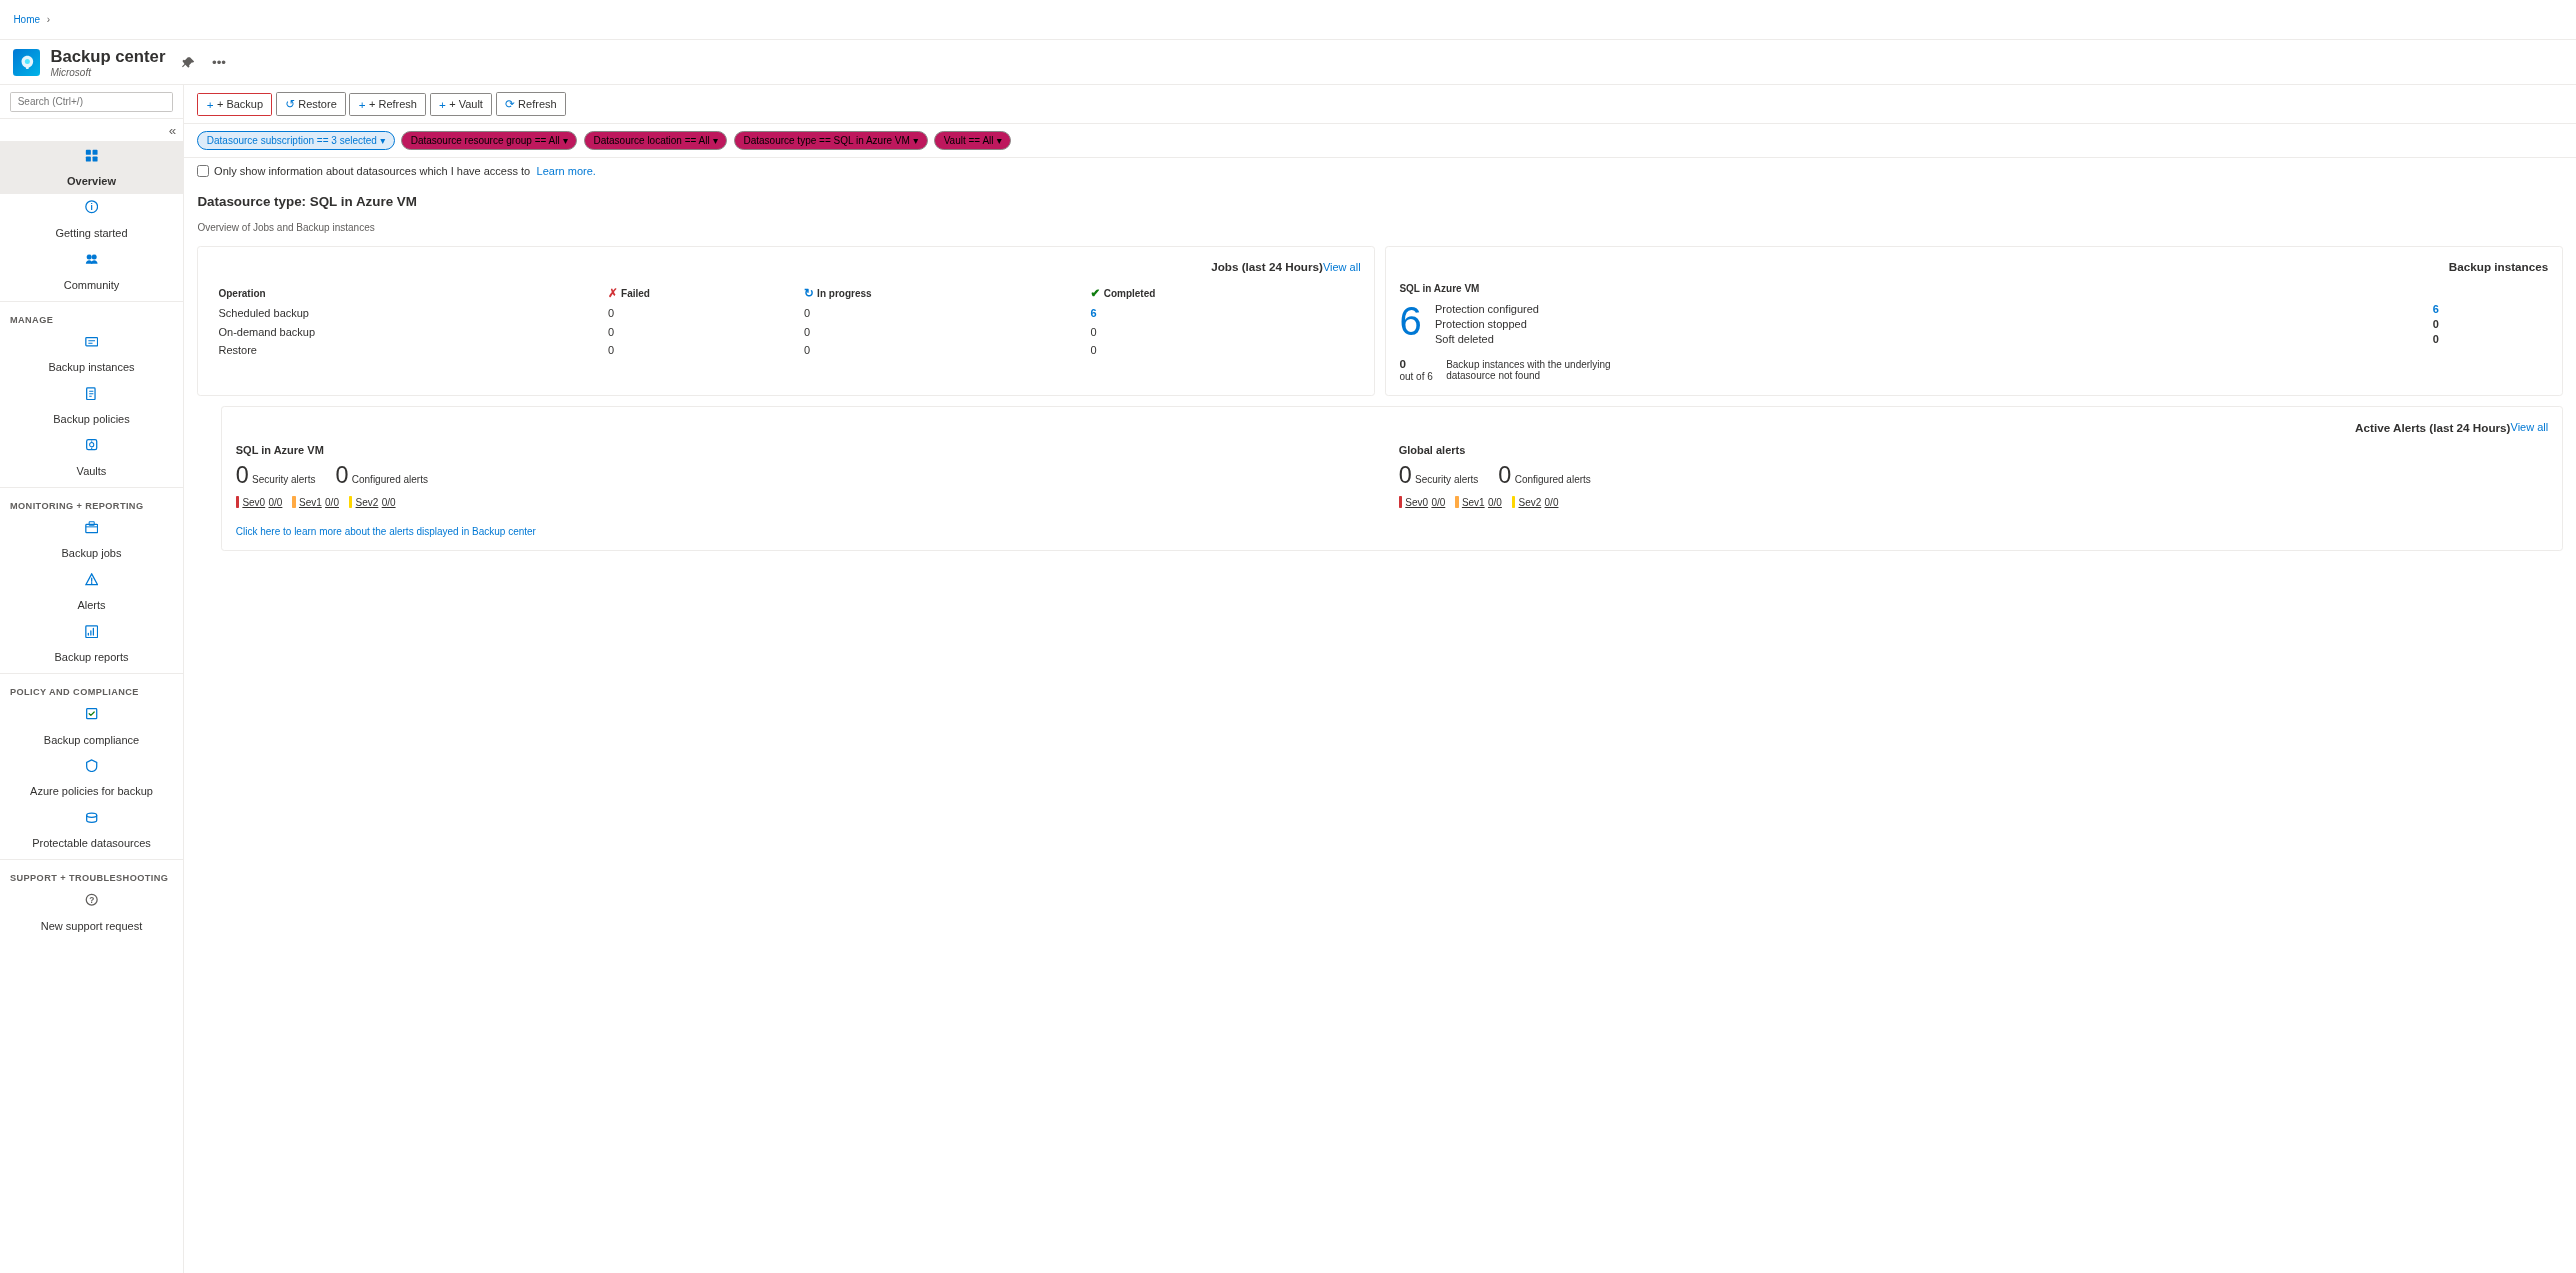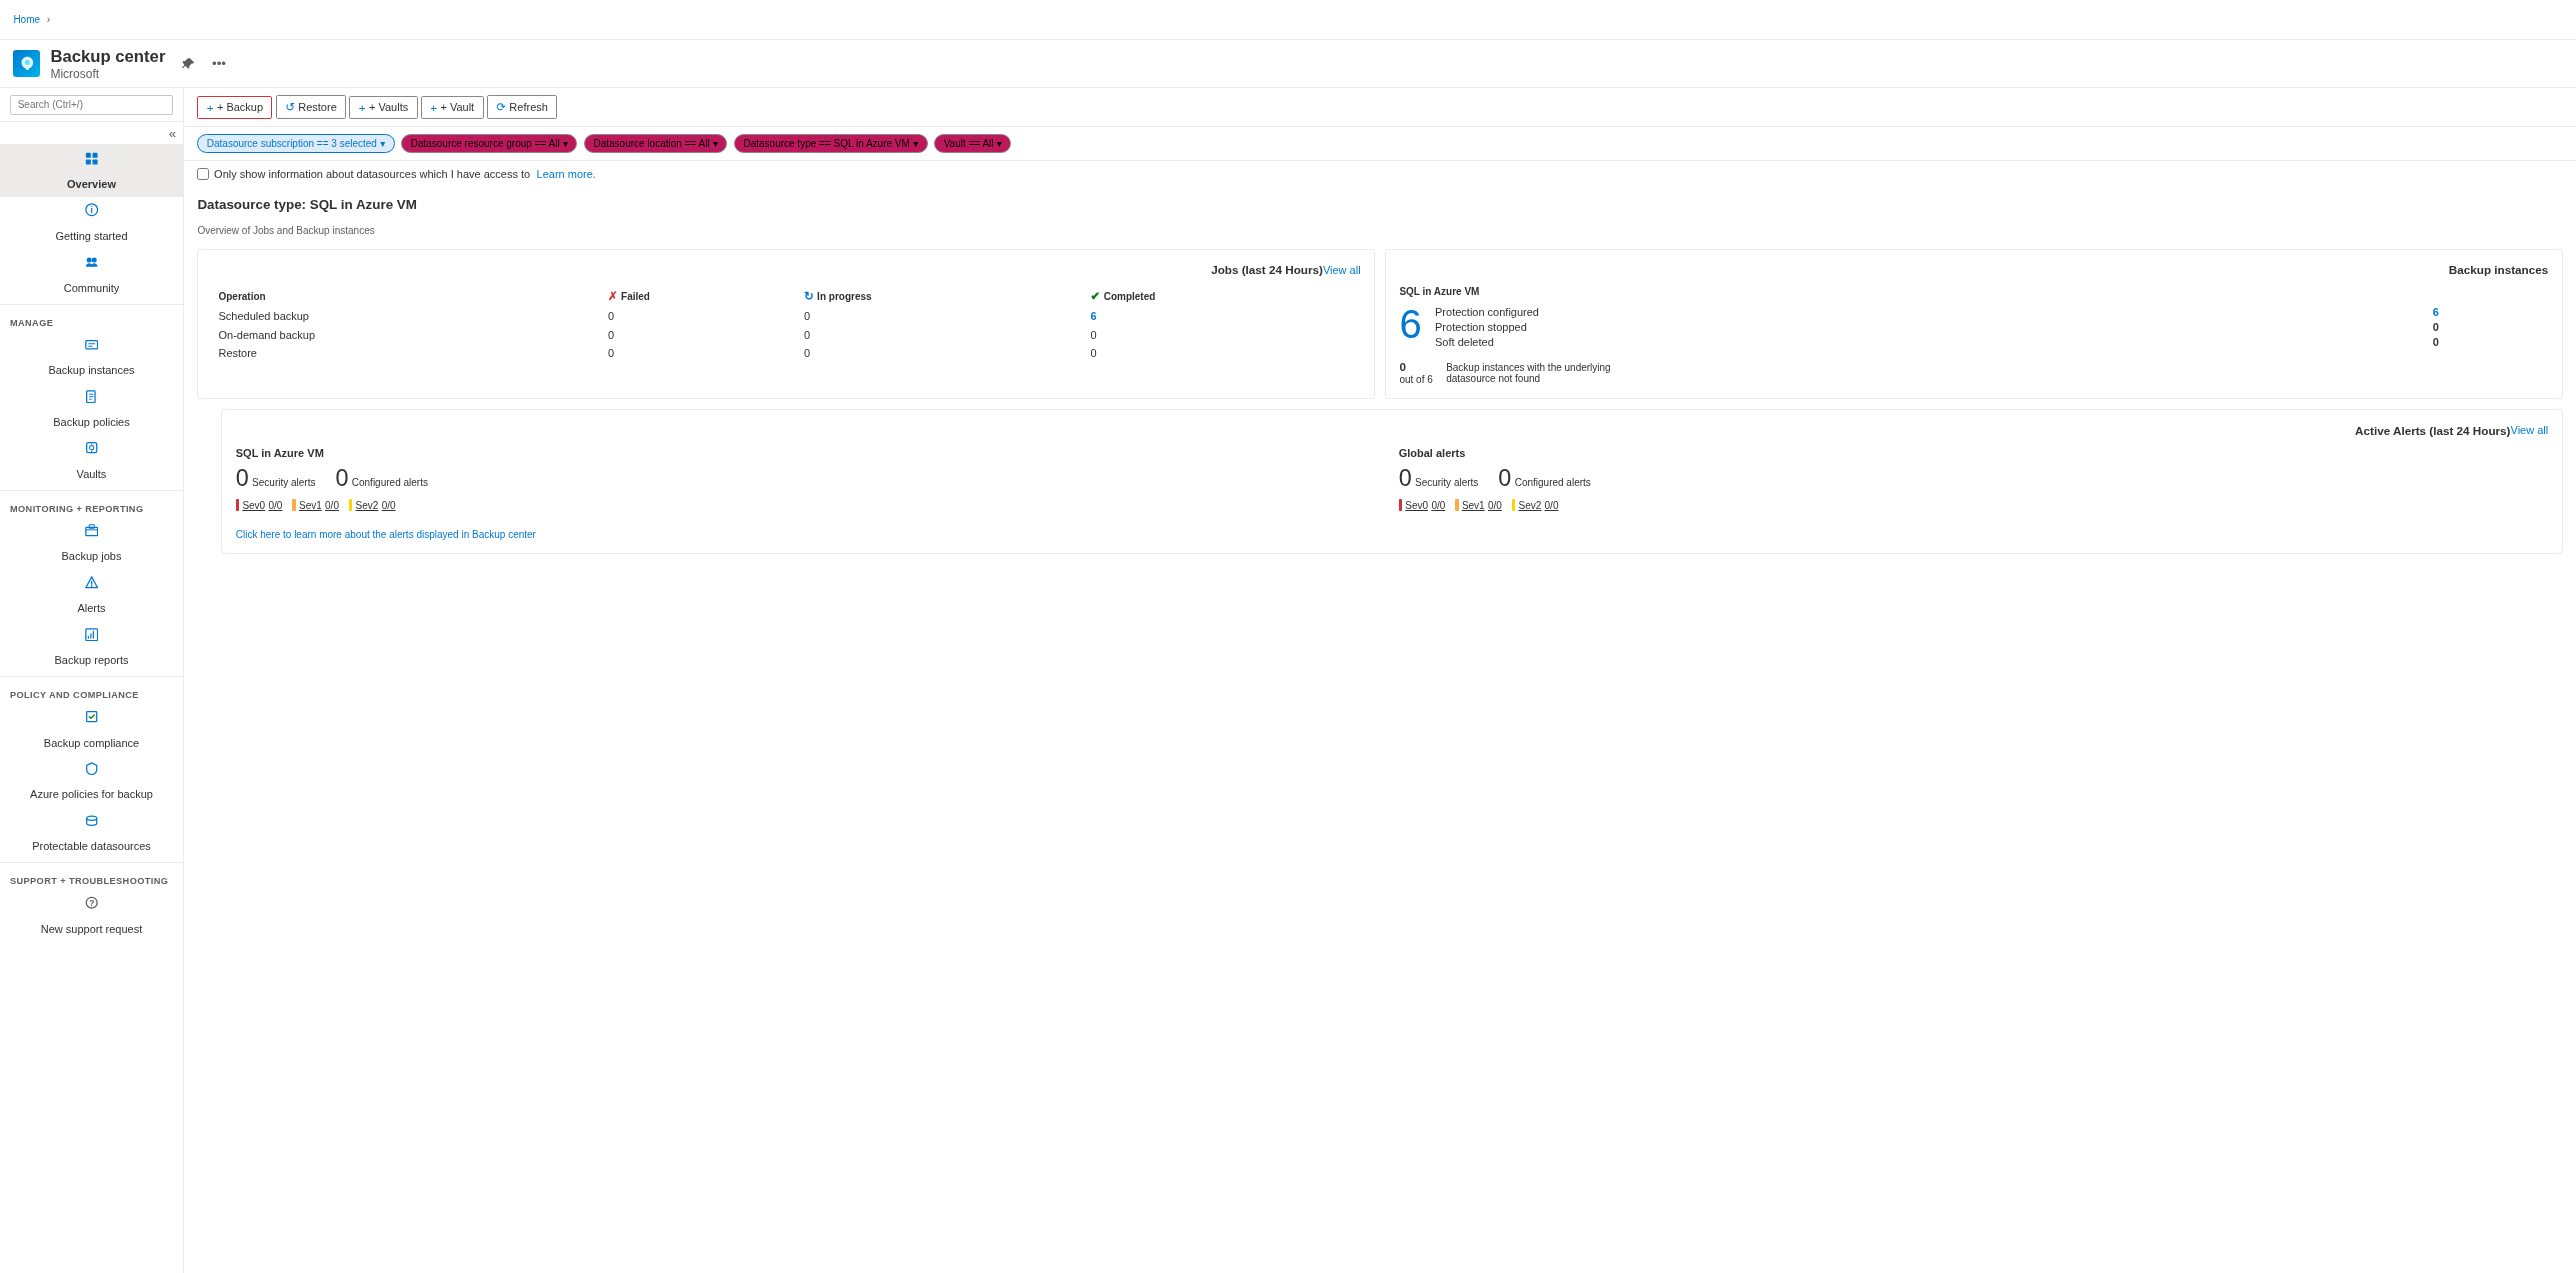--- a/index.html
+++ b/index.html
@@ -7,21 +7,21 @@
 
     
     .top-header { background: #fff; border-bottom: 0.8px solid #edebe9; padding: 0 13.4px; height: 40px; display: flex; align-items: center; gap: 6.7px; }
 
     
     .app-header { background: #fff; border-bottom: 0.8px solid #edebe9; padding: 6.7px 13.4px 6.7px 13.4px; display: flex; align-items: center; gap: 10px; }
     .app-icon { width: 27px; height: 27px; background: linear-gradient(135deg, #0078d4 0%, #00b4e8 100%); border-radius: 3.3px; display: flex; align-items: center; justify-content: center; }
     .app-icon svg { width: 16.7px; height: 16.7px; }
     .app-title-group { display: flex; flex-direction: column; }
     .app-title { font-size: 16.7px; font-weight: 600; color: #323130; line-height: 1.2; }
-    .app-subtitle { font-size: 12px; color: #605e5c; }
+    .app-subtitle { font-size: 10px; color: #605e5c; font-style: italic; }
     .icon-btn { background: none; border: none; cursor: pointer; padding: 3.3px; color: #605e5c; font-size: 13.4px; display: flex; align-items: center; justify-content: center; }
 
     
     .main-layout { display: flex; flex: 1; overflow: hidden; }
 
     
     .sidebar { width: 184px; background: #fff; border-right: 0.8px solid #edebe9; overflow-y: auto; flex-shrink: 0; display: flex; flex-direction: column; }
     .sidebar-search { padding: 6.7px 10px; border-bottom: 0.8px solid #edebe9; }
     .sidebar-search input { width: 100%; border: 0.8px solid #c8c6c4; border-radius: 1.7px; padding: 3.3px 6.7px; font-size: 10px; color: #605e5c; outline: none; }
     .sidebar-collapse { display: flex; align-items: center; justify-content: flex-end; padding: 3.3px 6.7px; cursor: pointer; color: #605e5c; border-bottom: 0.8px solid #edebe9; }
@@ -281,21 +281,21 @@
       <button class="toolbar-btn primary">
         <span class="tb-icon">+</span>
         <span>+ Backup</span>
       </button>
       <button class="toolbar-btn">
         <span class="tb-icon">↺</span>
         <span>Restore</span>
       </button>
       <button class="toolbar-btn">
         <span class="tb-icon">+</span>
-        <span>+ Vaults</span>
+        <span>+ Refresh</span>
       </button>
       <button class="toolbar-btn">
         <span class="tb-icon">+</span>
         <span>+ Vault</span>
       </button>
       <button class="toolbar-btn">
         <span class="tb-icon">⟳</span>
         <span>Refresh</span>
       </button>
     </div>

